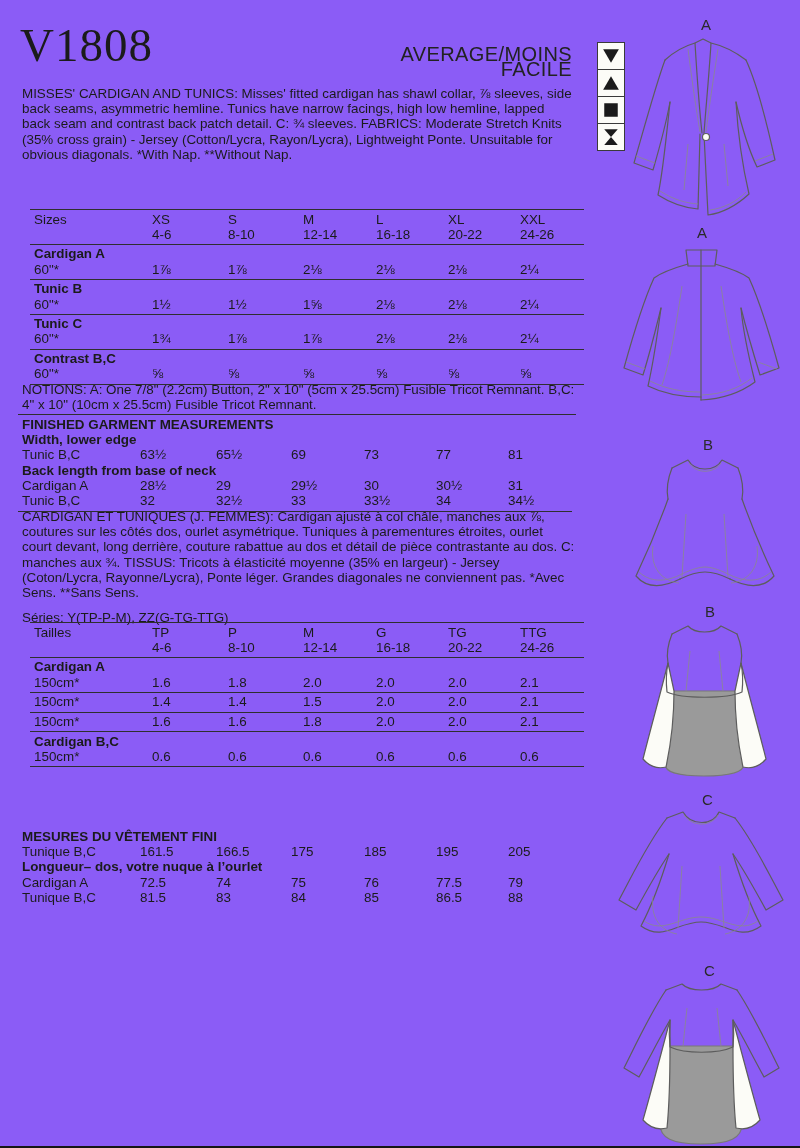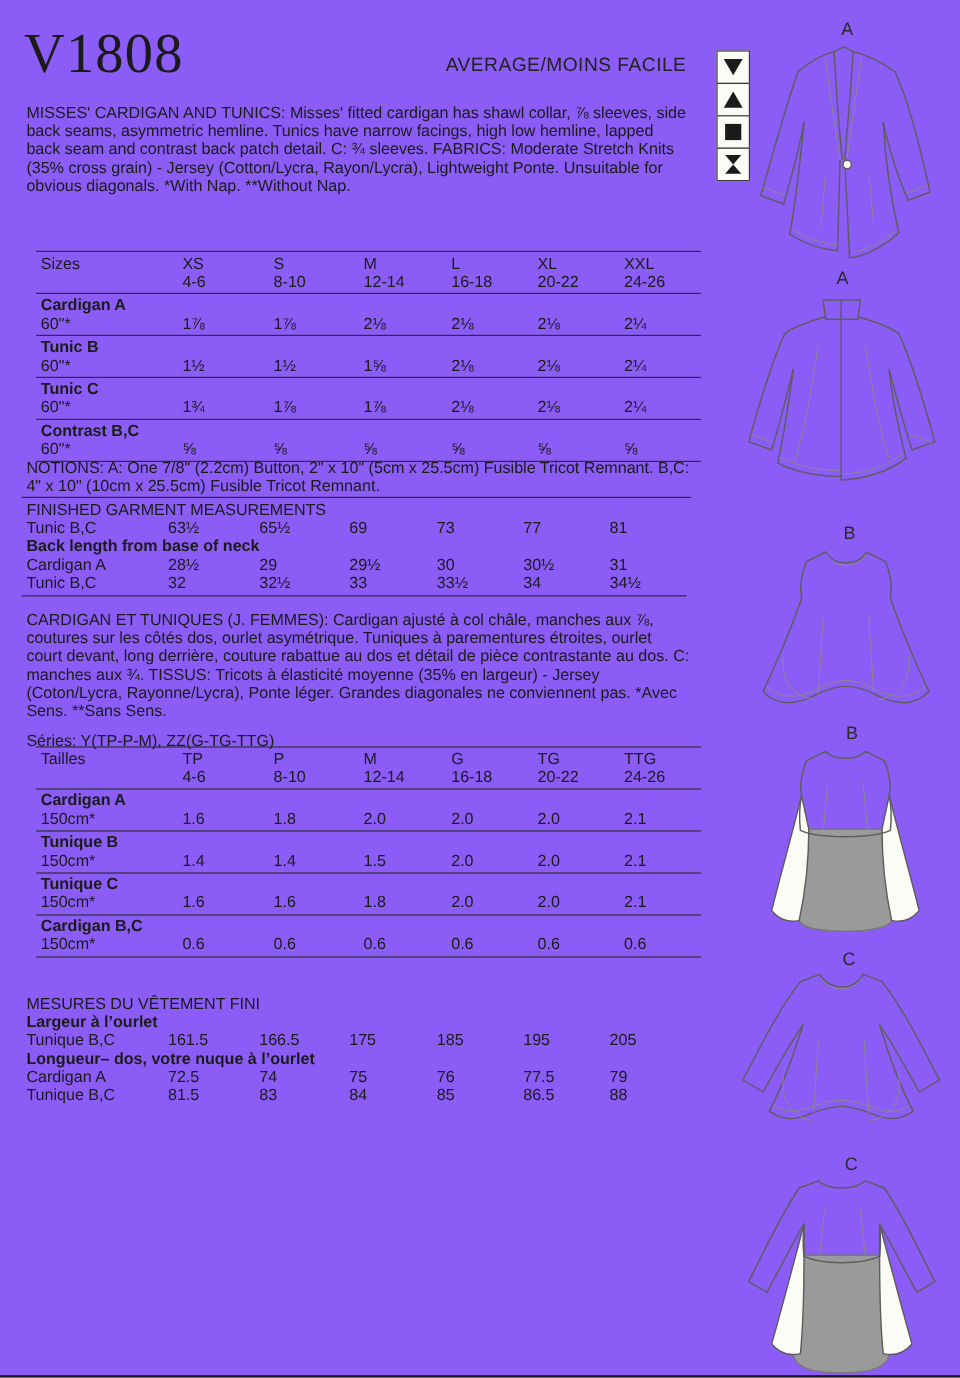--- a/index.html
+++ b/index.html
@@ -2,28 +2,28 @@
 <html><head>
 <meta charset="utf-8">
 <style>
   html,body{margin:0;padding:0;}
   .page{position:relative;width:800px;height:1148px;background:#8b5cf6;
         font-family:"Liberation Sans",sans-serif;color:#1b1b1b;overflow:hidden;
         font-size:13.4px;line-height:15.2px;}
   .abs{position:absolute;}
   .b{font-weight:normal;}
   .title{font-family:"Liberation Serif",serif;font-size:47px;line-height:47px;letter-spacing:1px;}
-  .difficulty{font-size:16px;letter-spacing:.4px;color:#222;text-align:right;}
+  .difficulty{font-size:20px;letter-spacing:.4px;color:#222;text-align:right;}
   .para{width:554px;}
   .tbl{left:30px;width:554px;border-bottom:1.6px solid #2f2f2f;}
   .tgroup{border-top:1.6px solid #2f2f2f;padding:1.5px 0 2px 0;}
   .grid{display:grid;grid-template-columns:118px 76px 75px 73px 72px 72px auto;padding-left:4px;}
   .rname{padding-left:4px;font-weight:bold;}
   .nb{border-bottom:1.6px solid #2f2f2f;}
-  .sect-title{font-weight:normal;padding-left:0px;}
+  .sect-title{font-weight:bold;padding-left:0px;}
   .symbox{width:28px;}
   .symcell{width:26px;height:26px;border:1px solid #3a3a3a;margin-top:-1px;
            display:flex;align-items:center;justify-content:center;background:#fcfcf7;}
   .sketch svg{display:block;}
   .glabel{font-size:15px;color:#2a2a2a;}
   .botbar{left:0;top:1146px;width:800px;height:2px;background:#161616;}
   .sk{stroke:#5d5d5d;stroke-width:1.2;fill:none;stroke-linecap:round;stroke-linejoin:round;}
   .skthin{stroke:#8a8a8a;stroke-width:0.8;fill:none;}
   .skfill{stroke:#5d5d5d;stroke-width:1.2;fill:#fcfcf7;stroke-linejoin:round;}
 </style>
@@ -134,20 +134,21 @@
       </div>
     </div>
   </div>
 
   <div class="abs para nb" style="left:18px;top:382px;width:554px;padding:0 0 2px 4px;">
     <span class="b">NOTIONS: A:</span><span> One 7/8" (2.2cm) Button, 2" x 10" (5cm x 25.5cm) Fusible Tricot Remnant. </span><span class="b">B,C:</span><span> 4" x 10" (10cm x 25.5cm) Fusible Tricot Remnant.</span>
   </div>
 
   <div class="abs nb" style="left:18px;top:416px;width:554px;padding:1px 0 3px 0;">
     <div class="sect-title" style="padding-left:4px;">FINISHED GARMENT MEASUREMENTS</div>
+    <div class="rname">Width, lower edge</div>
     <div class="grid">
       <span class="b">Tunic B,C</span>
       <span>63½</span>
       <span>65½</span>
       <span>69</span>
       <span>73</span>
       <span>77</span>
       <span>81</span>
     </div>
     <div class="rname">Back length from base of neck</div>
@@ -206,33 +207,31 @@
         <span>150cm*</span>
         <span>1.6</span>
         <span>1.8</span>
         <span>2.0</span>
         <span>2.0</span>
         <span>2.0</span>
         <span>2.1</span>
       </div>
     </div>
     <div class="tgroup">
-      <div class="rname">Tunique B</div>
       <div class="grid">
         <span>150cm*</span>
         <span>1.4</span>
         <span>1.4</span>
         <span>1.5</span>
         <span>2.0</span>
         <span>2.0</span>
         <span>2.1</span>
       </div>
     </div>
     <div class="tgroup">
-      <div class="rname">Tunique C</div>
       <div class="grid">
         <span>150cm*</span>
         <span>1.6</span>
         <span>1.6</span>
         <span>1.8</span>
         <span>2.0</span>
         <span>2.0</span>
         <span>2.1</span>
       </div>
     </div>
@@ -246,21 +245,20 @@
         <span>0.6</span>
         <span>0.6</span>
         <span>0.6</span>
       </div>
     </div>
   </div>
 
 
   <div class="abs" style="left:18px;top:829px;width:554px;">
     <div class="sect-title" style="padding-left:4px;">MESURES DU VÊTEMENT FINI</div>
-    <div class="rname">Largeur à l’ourlet</div>
     <div class="grid">
       <span class="b">Tunique B,C</span>
       <span>161.5</span>
       <span>166.5</span>
       <span>175</span>
       <span>185</span>
       <span>195</span>
       <span>205</span>
     </div>
     <div class="rname">Longueur– dos, votre nuque à l’ourlet</div>

